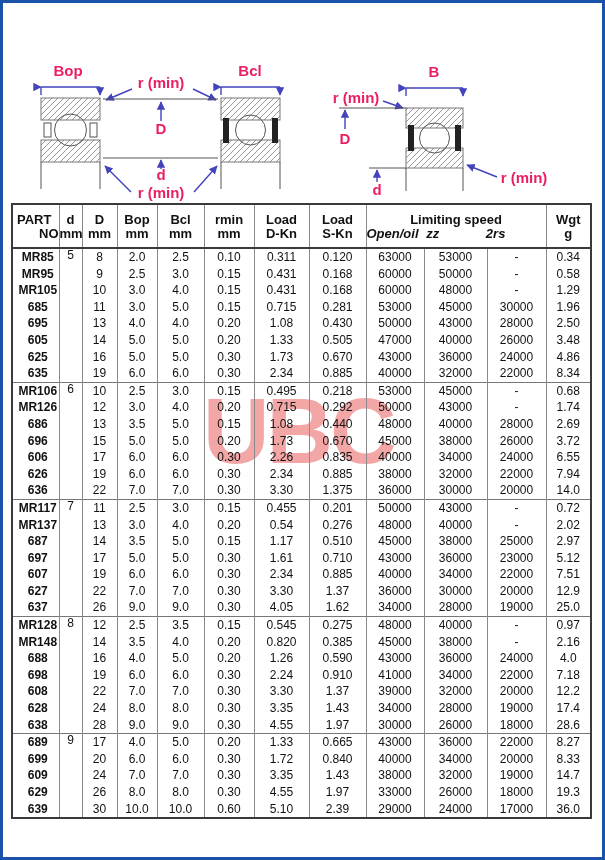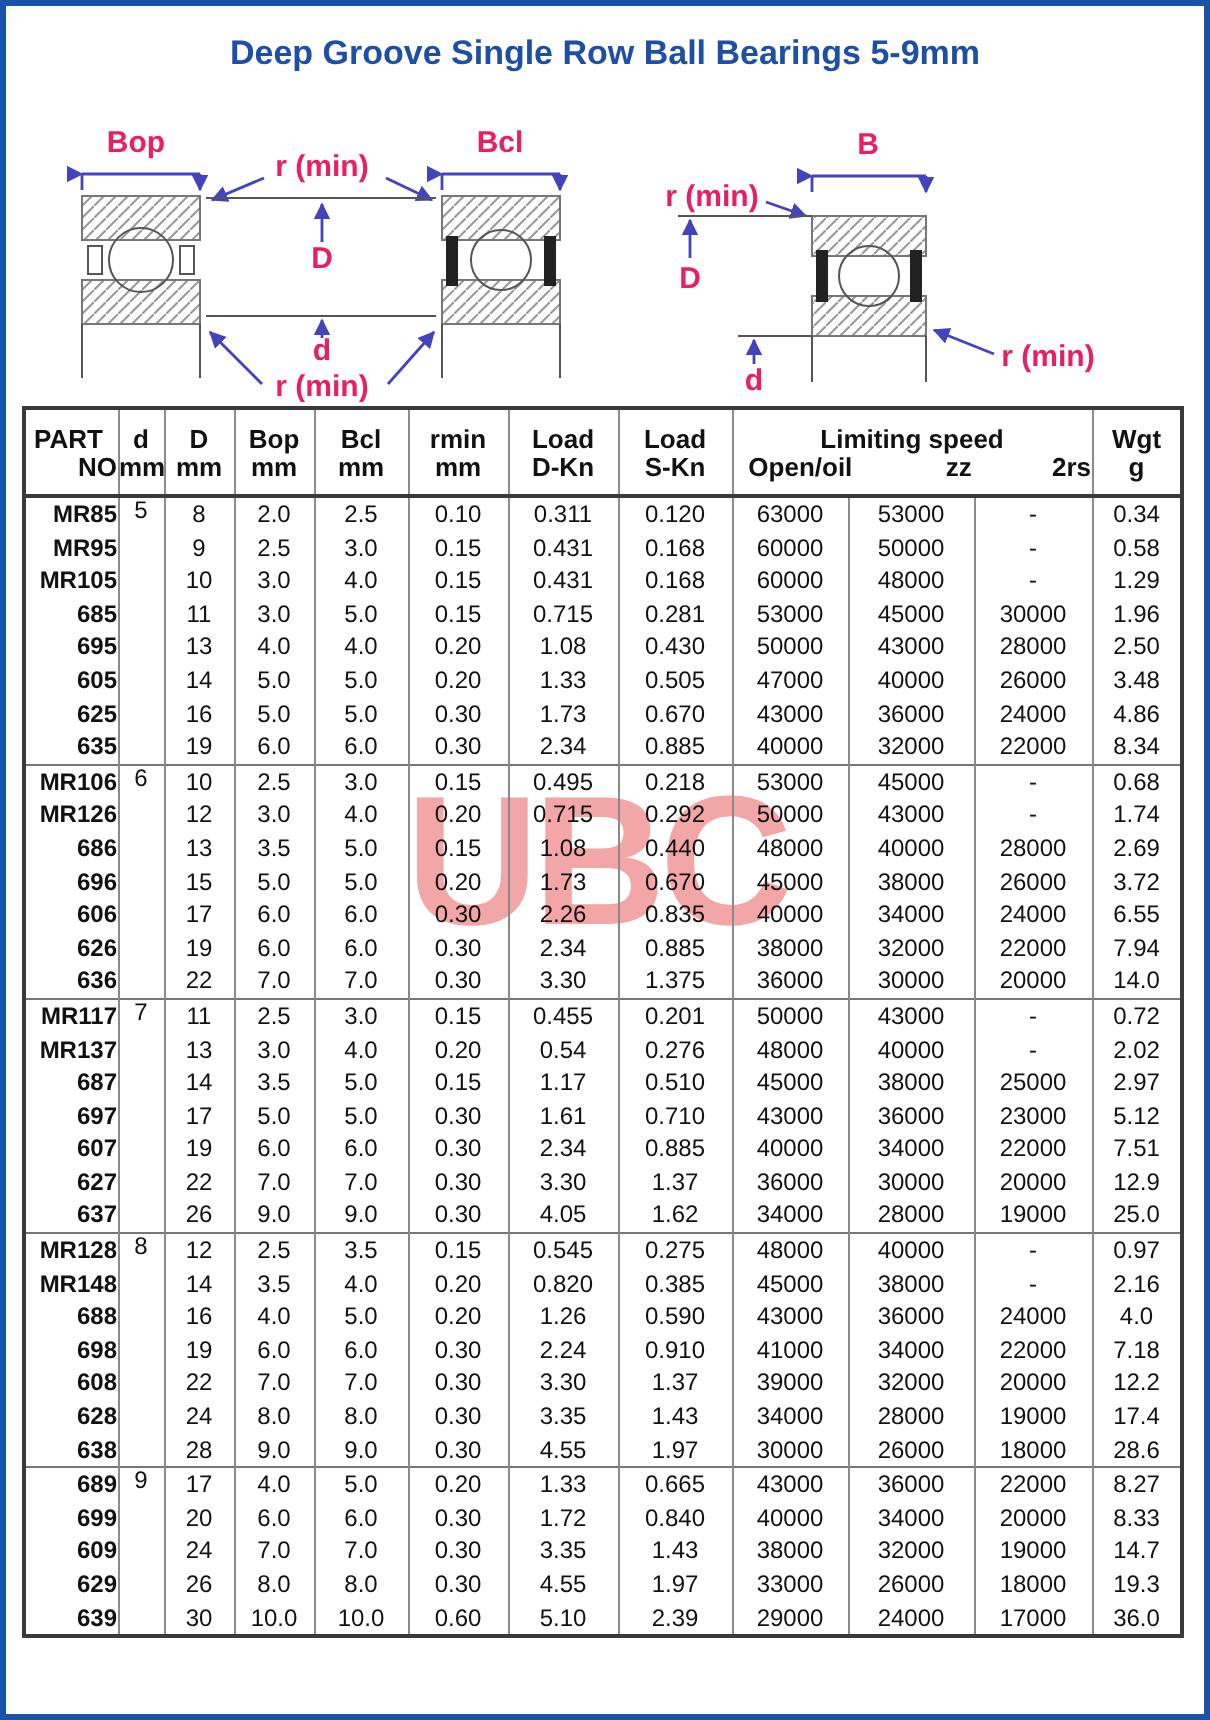--- a/index.html
+++ b/index.html
@@ -39,32 +39,31 @@
     border:2px solid var(--gridDark);
   }
   .spec th, .spec td{
     border-left:1px solid var(--grid); border-right:1px solid var(--grid);
     padding:0; text-align:center; height:16.6px; line-height:1.05;
     overflow:hidden; white-space:nowrap;
   }
   .spec thead th{font-size:13px; font-weight:bold; height:20px; vertical-align:bottom;}
   .spec thead tr.h2 th{vertical-align:top; border-bottom:2px solid var(--gridDark);}
   .spec thead tr.h1 th{padding-top:2px;}
-  .spec td.part{text-align:right; padding-left:4px; font-weight:bold;}
+  .spec td.part{text-align:center; padding-left:4px; font-weight:bold;}
   .spec td.dval{vertical-align:top;}
   .spec tbody tr.gstart td{border-top:1px solid #777;}
   .subflex{display:flex; width:100%;}
-  .subflex span{flex:1; text-align:right;}
+  .subflex span{flex:1; text-align:left;font-style:italic;}
 </style>
 </head>
 <body>
 
 <div class="page">
 
-  <div class="title">Deep Groove Single Row Ball Bearings 5-9mm</div>
 
   <svg class="diagram left" width="295" height="140" viewBox="0 0 295 140">
     <defs>
       <pattern id="hatchL" patternUnits="userSpaceOnUse" width="6" height="6">
         <rect width="6" height="6" fill="#fff"></rect>
         <path d="M0,6 L6,0" stroke="#999" stroke-width="1"></path>
       </pattern>
       <marker id="arwL" markerWidth="7" markerHeight="7" refX="5.5" refY="3" orient="auto">
         <path d="M0,0 L6,3 L0,6 Z" class="arrowhead"></path>
       </marker>

